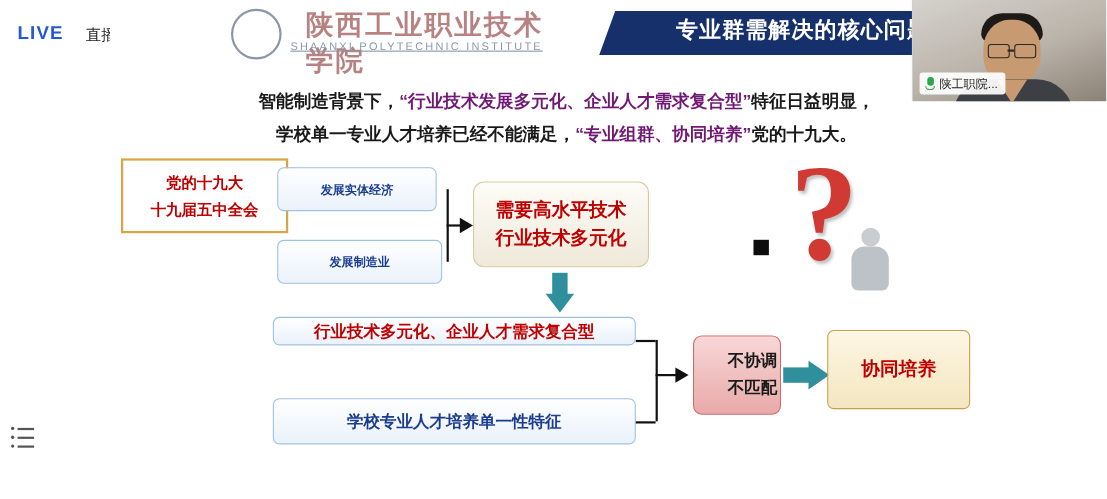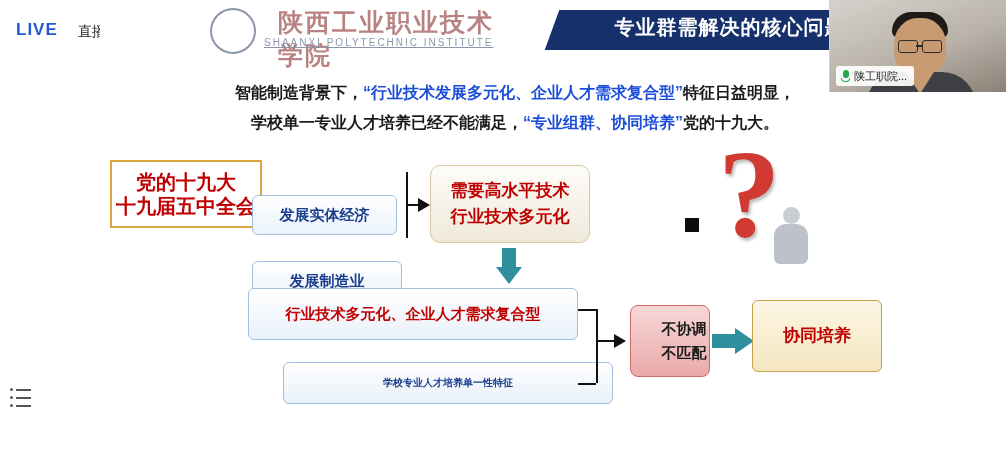--- a/index.html
+++ b/index.html
@@ -106,55 +106,54 @@
     text-align: center;
     line-height: 30px;
   }
   .intro .ln {
     font-size: 16px;
     font-weight: bold;
     color: #1a1a1a;
     display: block;
   }
   .intro .hl {
-    color: #1d4ed8;
+    color: #701a75;
     margin-top: 36px;
   }
 
   
   .box {
     position: absolute;
     box-sizing: border-box;
     display: flex;
     flex-direction: column;
     align-items: center;
     justify-content: center;
     text-align: center;
     font-weight: bold;
   }
 
   .box-policy {
     left: 10px;
-    top: 160px;
+    top: 144px;
     width: 152px;
     height: 68px;
     border: 2px solid #d9a441;
     background: #ffffff;
     color: #c00000;
-    font-size: 20px;
+    font-size: 14px;
     line-height: 24px;
   }
 
   .box-blue {
     border: 1.5px solid #9fc0e0;
     background: linear-gradient(#ffffff, #eaf2fb);
     border-radius: 6px;
     color: #1a3d8f;
-    font-size: 15px;
-    margin-top: 43px;
+    font-size: 11px;
   }
   .box-economy {
     left: 152px;
     top: 152px;
     width: 145px;
     height: 40px;
   }
   .box-manufacture {
     left: 152px;
     top: 218px;
@@ -172,38 +171,37 @@
     background: linear-gradient(#fdfcf7, #efe9da);
     color: #c00000;
     font-size: 17px;
     line-height: 26px;
   }
 
   .box-wide1 {
     left: 148px;
     top: 288px;
     width: 330px;
-    height: 52px;
+    height: 26px;
     border: 1.5px solid #9fc0e0;
     border-radius: 6px;
     background: linear-gradient(#ffffff, #e9f1fa);
     color: #c00000;
     font-size: 15px;
   }
   .box-wide2 {
     left: 148px;
     top: 362px;
     width: 330px;
     height: 42px;
     border: 1.5px solid #9fc0e0;
     border-radius: 6px;
     background: linear-gradient(#ffffff, #e9f1fa);
     color: #1a3d8f;
-    font-size: 10px;
-    margin-left: 35px;
+    font-size: 15px;
   }
 
   .box-mismatch {
     left: 530px;
     top: 305px;
     width: 80px;
     height: 72px;
     border: 1.5px solid #d06a6a;
     border-radius: 8px;
     background: linear-gradient(#f8d7d7, #e9a9a9);

